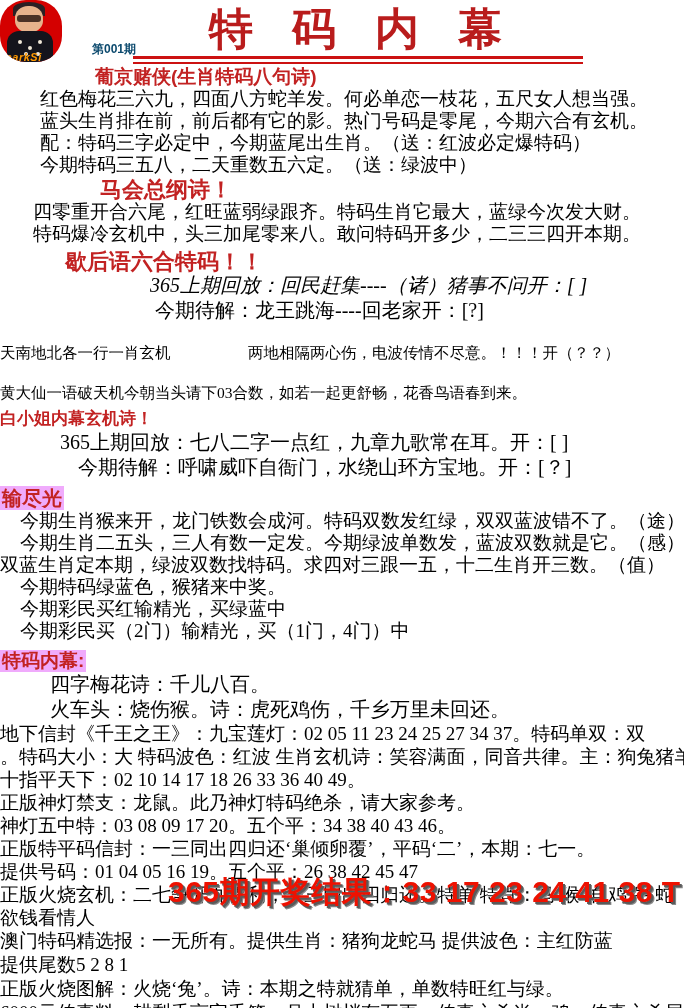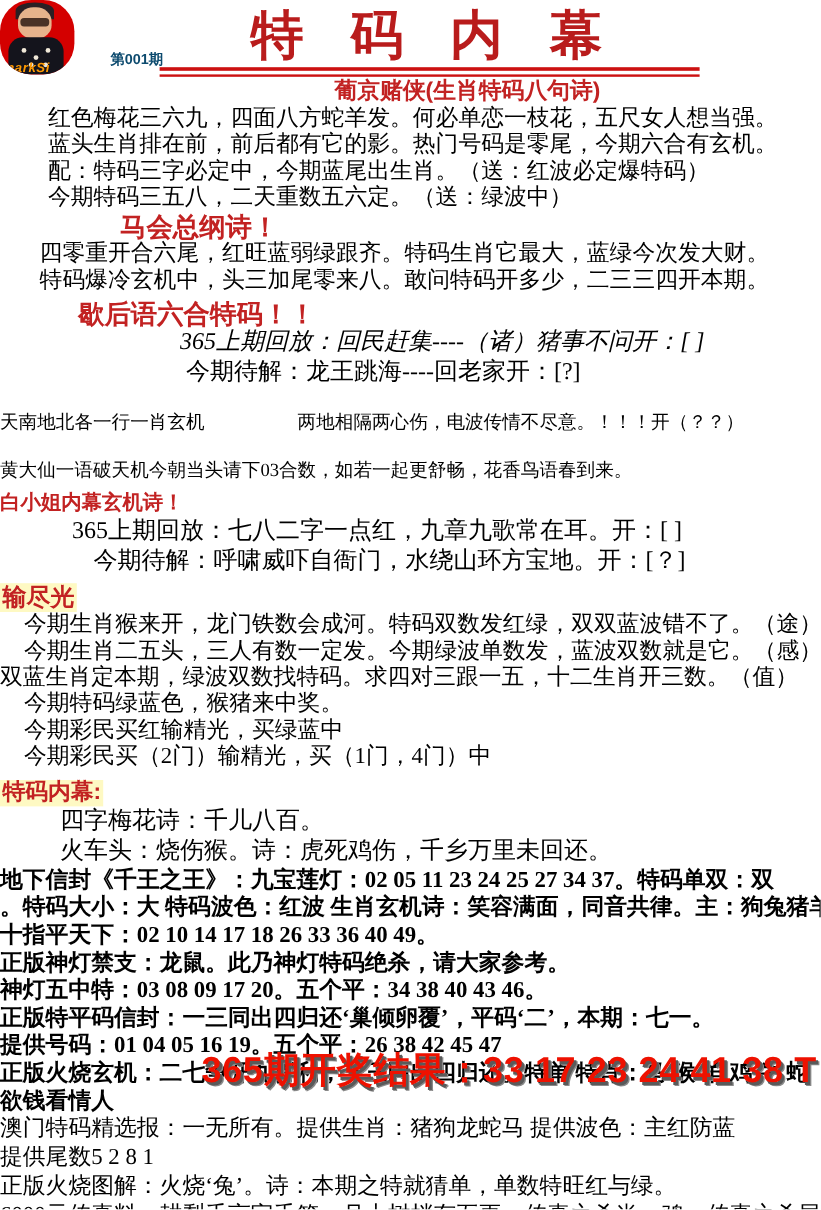--- a/index.html
+++ b/index.html
@@ -16,28 +16,28 @@
   .logo .brand{position:absolute;left:2px;bottom:-1px;color:#ff9900;font:italic bold 11px "Liberation Sans","DejaVu Sans",sans-serif;letter-spacing:0.5px;}
   .issue{position:absolute;left:92px;top:41px;color:#0c4a6e;font-family:"Liberation Sans","DejaVu Sans",sans-serif;font-weight:bold;font-size:12px;}
   .big-title{position:absolute;left:140px;top:0px;width:445px;text-align:center;color:#b91c1c;
              font-weight:bold;font-size:44px;letter-spacing:14px;white-space:nowrap;}
   .title-underline{position:absolute;left:133px;top:56px;width:450px;height:3px;
                    border-top:3px solid #cc1111;border-bottom:2px solid #cc1111;}
   
   .l{font-size:19px;line-height:22px;white-space:nowrap;}
   .kai{font-size:20px;line-height:25px;}
   .small{font-size:15.5px;line-height:20px;margin-top:20px;}
-  .d{line-height:23px;font-weight:bold;}
+  .d{line-height:23px;}
   .sp{line-height:24px;}
   .h{font-family:"Liberation Sans","DejaVu Sans",sans-serif;font-weight:bold;color:#c22222;}
   .h19{font-size:19px;} .h18{font-size:22px;} .h17{font-size:17px;} .h20{font-size:20px;line-height:24px;}
-  .hl{background:#fef9c3;display:inline-block;padding:0 2px;}
+  .hl{background:#f0abfc;display:inline-block;padding:0 2px;}
   .ml0{margin-left:0;} .ml18{} .ml20{margin-left:20px;} .ml33{margin-left:33px;}
   .ml40{margin-left:40px;} .ml50{margin-left:50px;} .ml60{margin-left:60px;} .ml65{margin-left:65px;}
-  .ml75{} .ml78{margin-left:78px;} .ml95{margin-left:95px;text-align:center;} .ml100{margin-left:100px;}
+  .ml75{} .ml78{margin-left:78px;} .ml95{margin-left:95px;} .ml100{margin-left:100px;}
   .ml150{margin-left:150px;font-style:italic;} .ml155{margin-left:155px;}
   .mt3{margin-top:3px;} .mt4{margin-top:4px;} .mt5{margin-top:5px;} .mt6{margin-top:6px;} .mt8{margin-top:8px;}
   
   .banner{position:absolute;left:168px;top:872px;
           font-family:"Liberation Sans","DejaVu Sans",sans-serif;font-weight:bold;font-size:30px;
           color:#ee1100;letter-spacing:0.5px;white-space:nowrap;
           text-shadow:2px 2px 0 #5a5a5a,3px 3px 0 #8a8a8a;}
 </style>
 </head>
 <body>

